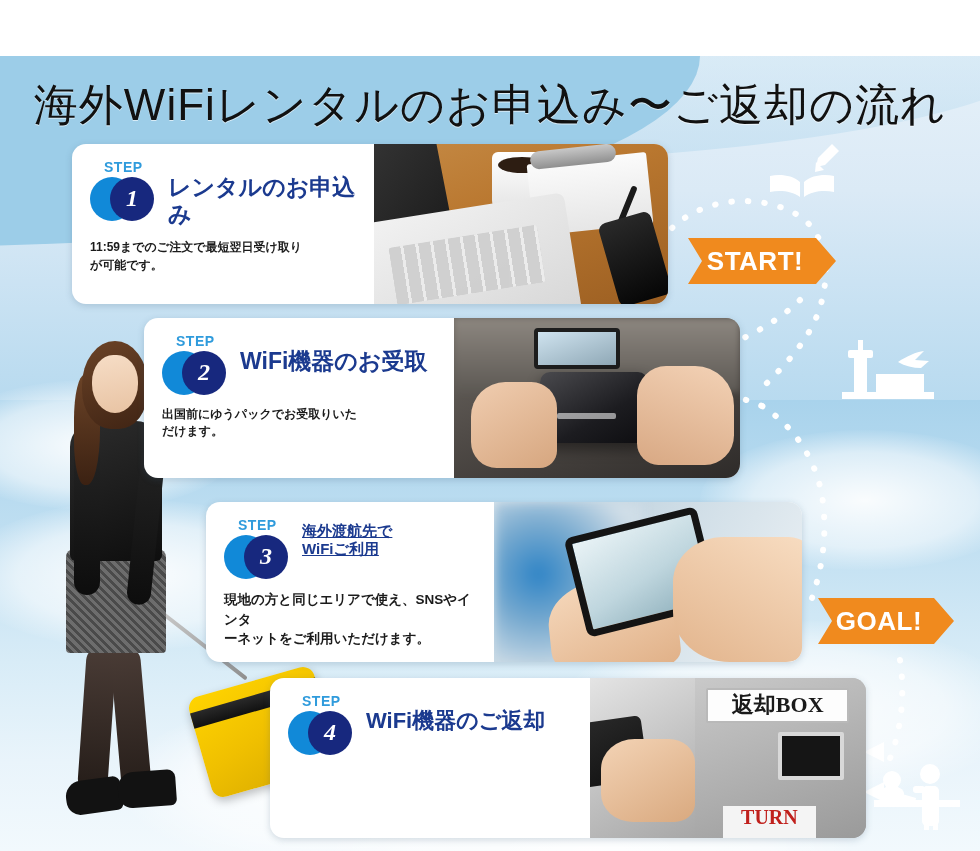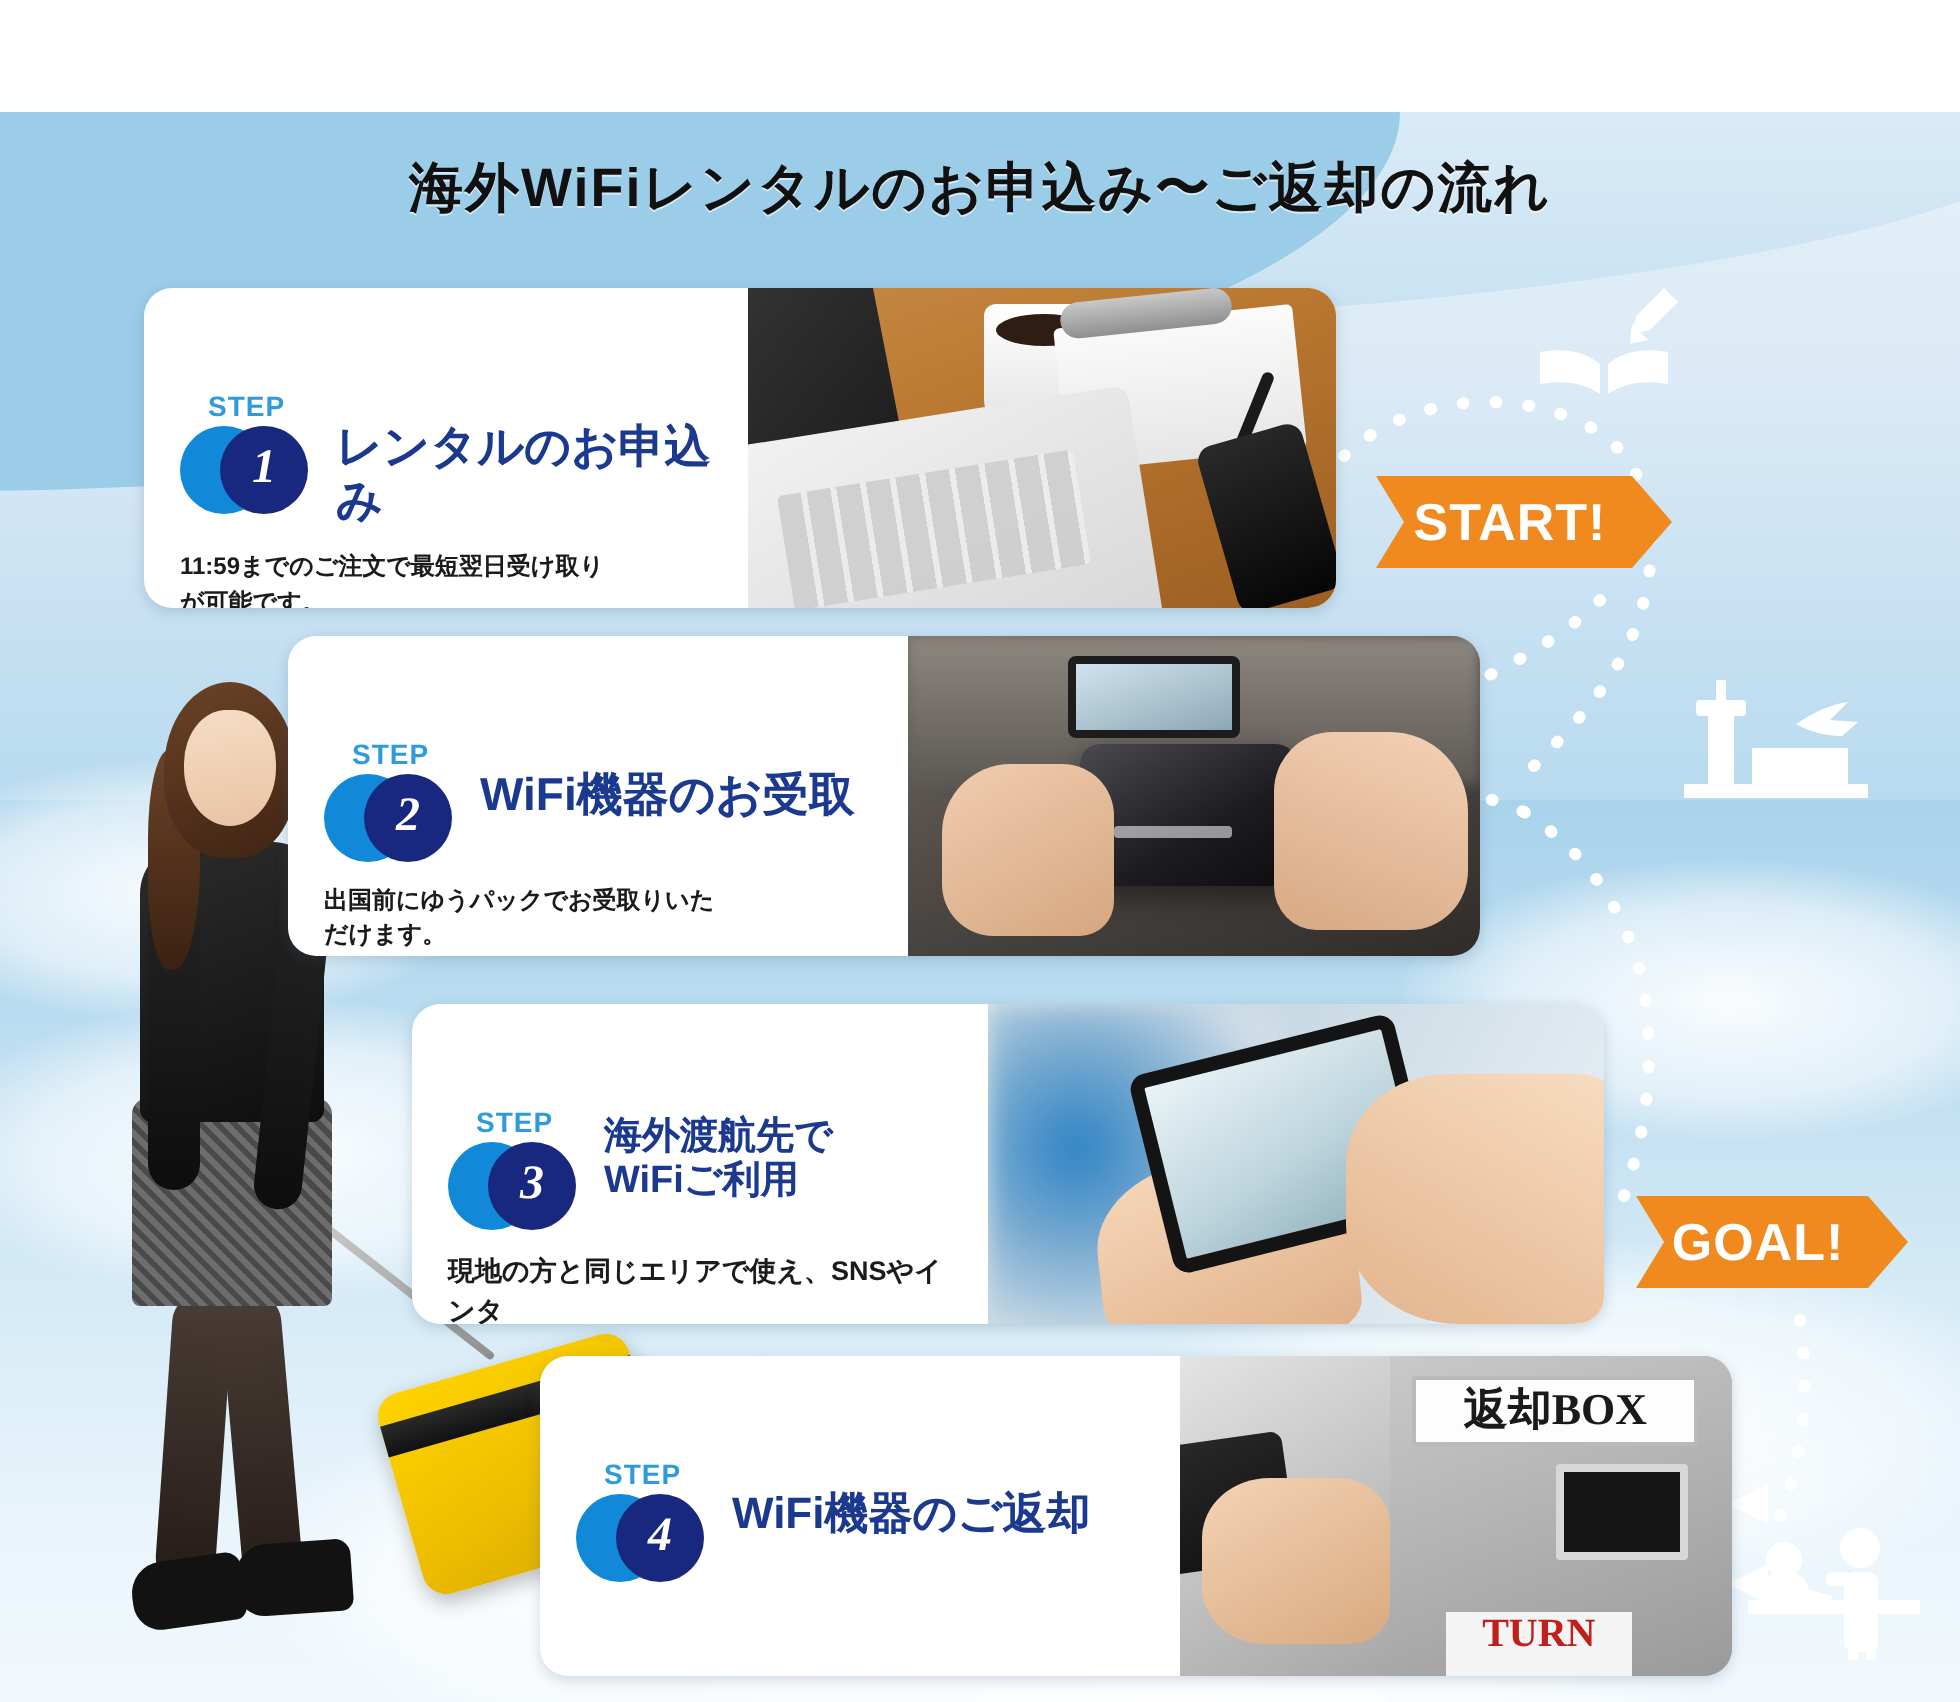--- a/index.html
+++ b/index.html
@@ -67,22 +67,22 @@
     border-radius: 50%;
     pointer-events: none;
   }
 
   
   .page-title {
     position: absolute;
     left: 0; top: 76px;
     width: 980px;
     text-align: center;
-    font-size: 27px;
-    font-weight: bold;
+    font-size: 44px;
+    font-weight: normal;
     color: #111111;
     letter-spacing: 1px;
     white-space: nowrap;
     text-shadow: 0 1px 0 rgba(255,255,255,.6);
   }
 
   
   .step-card {
     position: absolute;
     background: #ffffff;
@@ -94,21 +94,20 @@
 
   .card-text {
     position: relative;
     flex: 0 0 auto;
     padding: 16px 14px 12px 18px;
   }
 
   .step-head {
     display: flex;
     align-items: flex-start;
-    margin-top: 36px;
   }
 
   .badge-wrap {
     position: relative;
     width: 78px;
     flex: 0 0 78px;
   }
 
   .step-word {
     font-size: 14px;
@@ -540,21 +539,21 @@
       <div class="step-head">
         <div class="badge-wrap">
           <div class="step-word">STEP</div>
           <div class="badge">
             <div class="c-light"></div>
             <div class="c-dark">
               <span class="num">3</span>
             </div>
           </div>
         </div>
-        <div class="step-title" style="padding-top:4px; font-size:19px;">海外渡航先で
+        <div class="step-title" style="padding-top:4px; font-size:15px;text-decoration:underline;">海外渡航先で
 WiFiご利用</div>
       </div>
       <div class="step-desc" style="font-size:13.5px;">現地の方と同じエリアで使え、SNSやインタ
 ーネットをご利用いただけます。</div>
     </div>
     <div class="card-photo">
       <div class="ph-phone">
         <div class="blurbg"></div>
         <div class="hand-hold"></div>
         <div class="device"></div>

